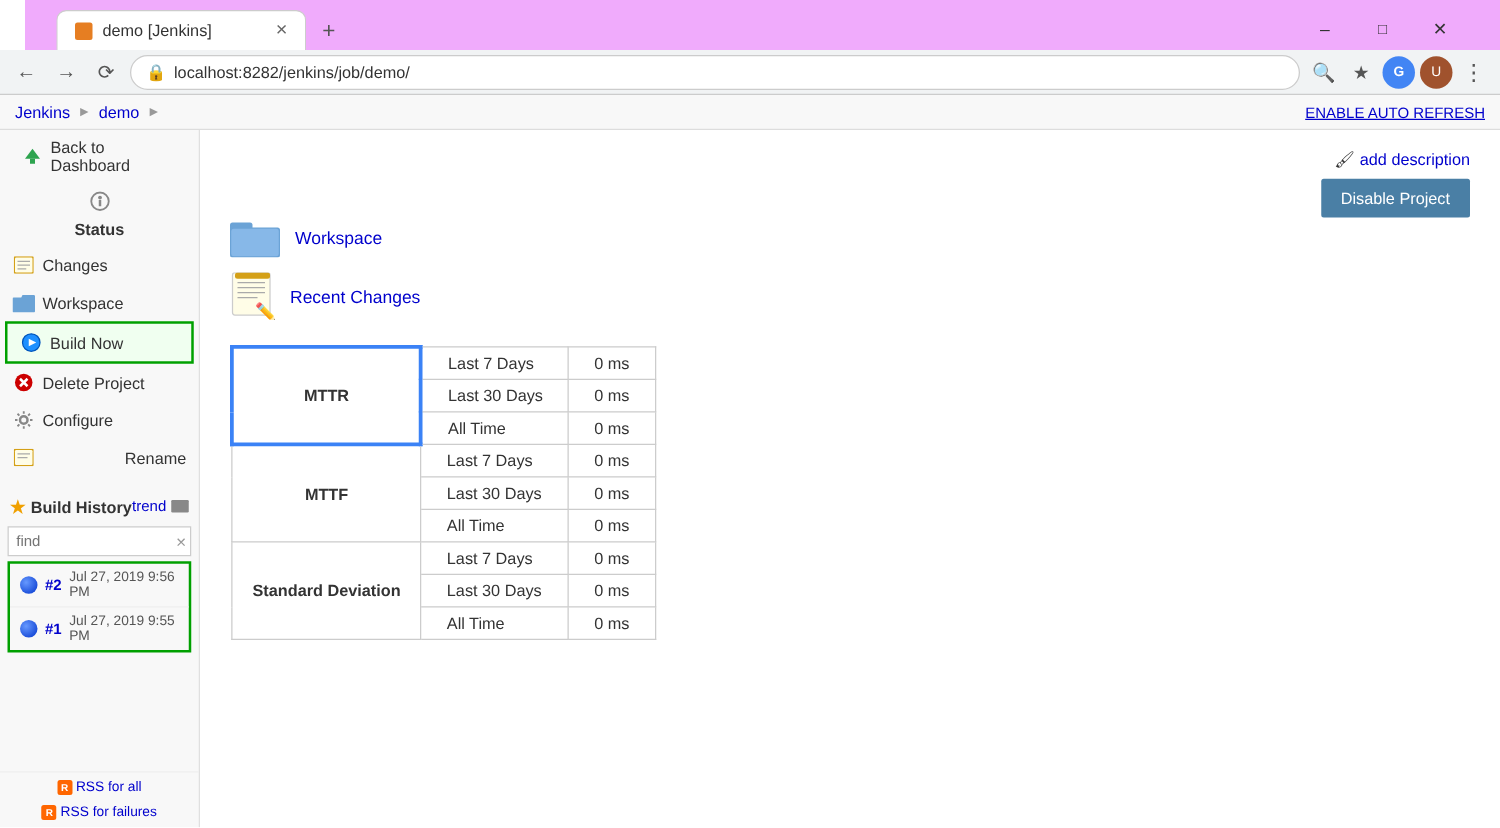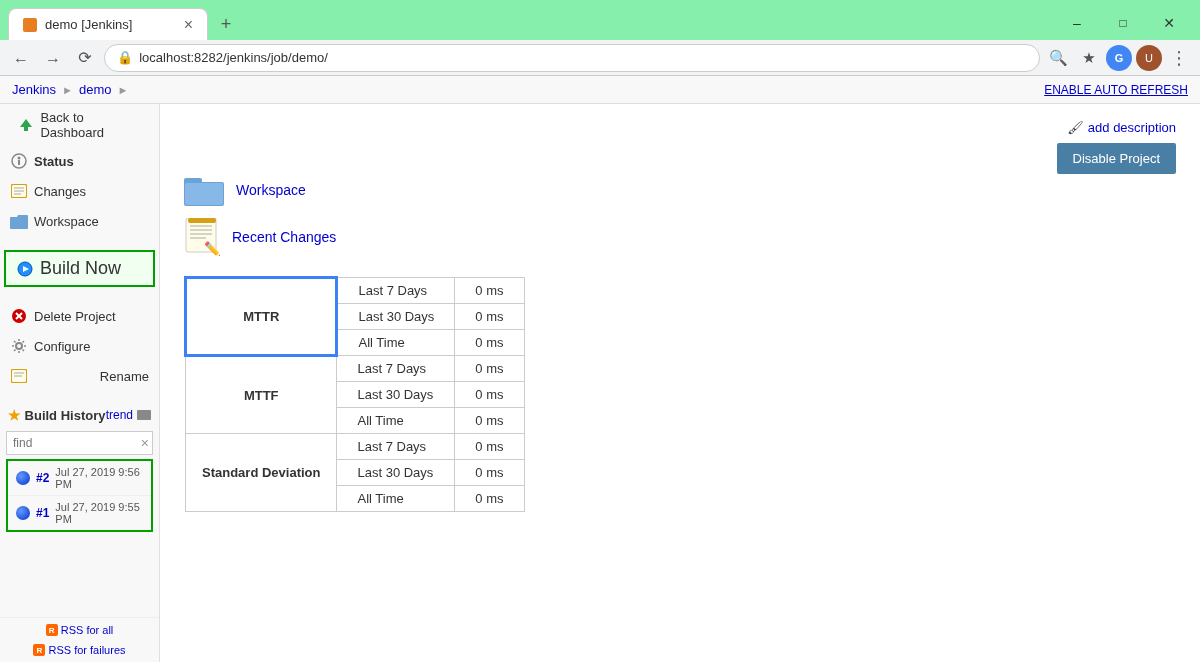--- a/index.html
+++ b/index.html
@@ -6,21 +6,21 @@
     body { font-family: Arial, sans-serif; font-size: 13px; background: #fff; color: #333; }
     .ctrl-btn { width: 26px; height: 26px; border-radius: 50%; display: flex; align-items: center; justify-content: center; cursor: pointer; color: #555; font-size: 16px; }
 
     
     ::-webkit-scrollbar { width: 6px; }
     ::-webkit-scrollbar-thumb { background: #bbb; border-radius: 3px; }
   </style>
 </head>
 <body>
 
-<div style="background:#86efac; height:40px; display:flex; align-items:flex-end; padding:0 8px; gap:4px;">
+<div style="background:#f0abfc; height:40px; display:flex; align-items:flex-end; padding:0 25px; gap:4px;margin-left:20px;">
   <div style="background:#fff; border-radius:8px 8px 0 0; padding:0 14px; height:32px; display:flex; align-items:center; gap:8px; min-width:200px; border:1px solid #ccc; border-bottom:none;">
     <span style="width:14px;height:14px;background:#e67e22;border-radius:2px;display:inline-block;"></span>
     <span style="font-size:13px;flex:1;">demo [Jenkins]</span>
     <span style="color:#666;cursor:pointer;font-size:16px;">×</span>
   </div>
   <div style="width:28px;height:28px;border-radius:50%;display:flex;align-items:center;justify-content:center;cursor:pointer;font-size:18px;color:#555;margin-bottom:2px;">
     <span>+</span>
   </div>
   <div style="margin-left:auto;display:flex;margin-bottom:2px;">
     <div style="width:46px;height:30px;display:flex;align-items:center;justify-content:center;cursor:pointer;font-size:14px;">–</div>
@@ -63,21 +63,21 @@
     <a href="#" style="display:flex;align-items:center;gap:6px;padding:6px 18px;color:#333;text-decoration:none;font-size:13px;">
       <span style="width:18px;height:18px;display:inline-flex;align-items:center;justify-content:center;">
         <svg width="16" height="16" viewBox="0 0 16 16">
             <polygon points="8,2 14,10 2,10" fill="#2ea44f"></polygon>
             <rect x="6" y="10" width="4" height="4" fill="#2ea44f"></rect>
           </svg>
       </span>
       <span>Back to Dashboard</span>
     </a>
 
-    <a href="#" style="display:flex;align-items:center;gap:6px;padding:6px 10px;color:#333;text-decoration:none;font-size:13px;font-weight:bold;">
+    <a href="#" style="display:flex;align-items:center;gap:6px;padding:6px 10px;color:#333;text-decoration:none;font-size:13px;font-weight:bold;flex-direction:column;">
       <span style="width:18px;height:18px;display:inline-flex;align-items:center;justify-content:center;">
         <svg width="16" height="16" viewBox="0 0 16 16">
             <circle cx="8" cy="8" r="7" fill="none" stroke="#888" stroke-width="1.5"></circle>
             <circle cx="8" cy="5" r="1.5" fill="#888"></circle>
             <rect x="7" y="7" width="2" height="5" fill="#888"></rect>
           </svg>
       </span>
       <span>Status</span>
     </a>
 
@@ -96,21 +96,21 @@
 
     <a href="#" style="display:flex;align-items:center;gap:6px;padding:6px 10px;color:#333;text-decoration:none;font-size:13px;">
       <span style="width:18px;height:18px;display:inline-flex;align-items:center;justify-content:center;">
         <svg width="18" height="15" viewBox="0 0 18 15">
             <path d="M0,4 Q0,3 1,3 L7,3 L8,1 L17,1 Q18,1 18,2 L18,14 Q18,15 17,15 L1,15 Q0,15 0,14 Z" fill="#6ba3d6"></path>
           </svg>
       </span>
       <span>Workspace</span>
     </a>
 
-    <a href="#" style="display:flex;align-items:center;gap:6px;padding:6px 10px;color:#333;text-decoration:none;font-size:18px;border:2px solid #00a000;background:#f0fff0;margin:14px 4px;">
+    <a href="#" style="display:flex;align-items:center;gap:6px;padding:6px 10px;color:#333;text-decoration:none;font-size:13px;border:2px solid #00a000;background:#f0fff0;margin:0 4px;">
       <span style="width:18px;height:18px;display:inline-flex;align-items:center;justify-content:center;">
         <svg width="16" height="16" viewBox="0 0 16 16">
             <circle cx="8" cy="8" r="7" fill="#1e90ff" stroke="#0055bb" stroke-width="1"></circle>
             <polygon points="6,5 12,8 6,11" fill="white"></polygon>
           </svg>
       </span>
       <span>Build Now</span>
     </a>
 
     <a href="#" style="display:flex;align-items:center;gap:6px;padding:6px 10px;color:#333;text-decoration:none;font-size:13px;">

